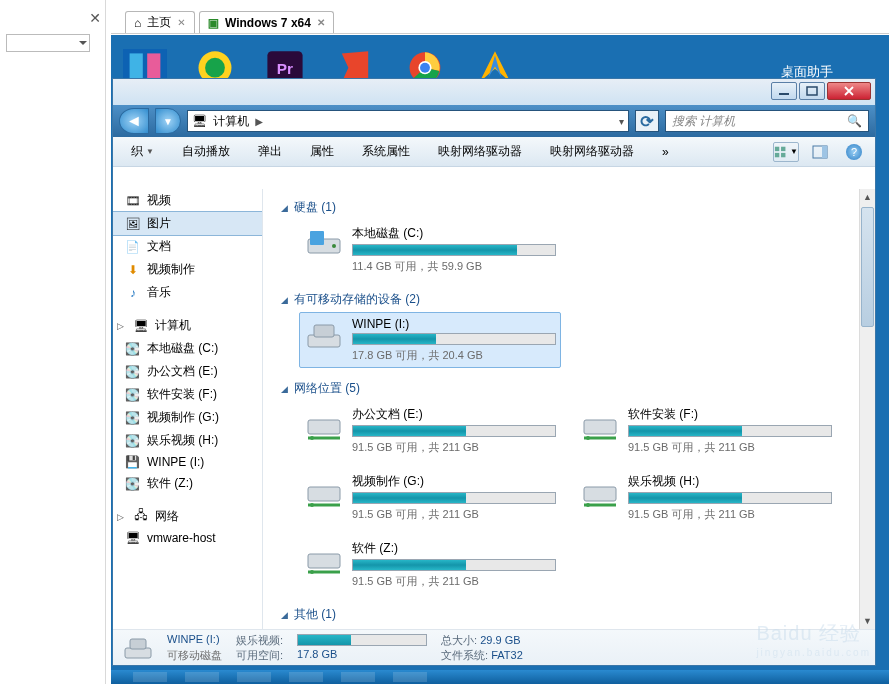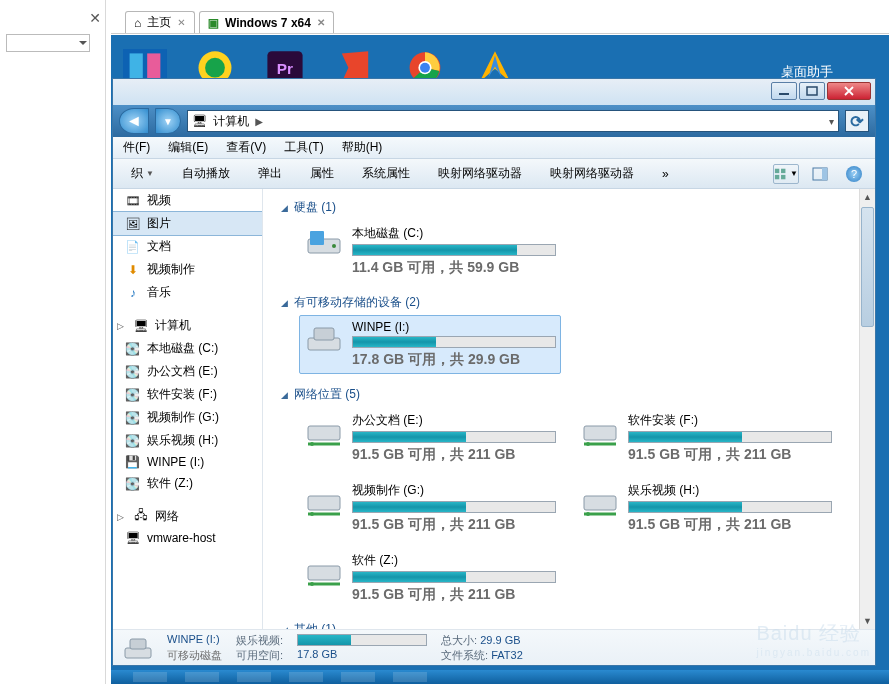--- a/index.html
+++ b/index.html
@@ -66,21 +66,21 @@
 .section-head { color:#1a4f8a; padding: 4px 0 4px 6px; font-size:12px; display:flex;align-items:center;gap:6px;}
 .section-head .tri{font-size:9px;color:#3a6a9a;}
 .drive-grid{display:flex;flex-wrap:wrap;gap:8px 14px;padding-left:24px;margin-bottom:8px;}
 .drive{width:262px;display:flex;gap:8px;padding:4px;border:1px solid transparent;border-radius:2px;}
 .drive.selected{background:#d7eafc;border-color:#7eb4e3;}
 .drive-icon{width:40px;height:36px;display:flex;align-items:center;justify-content:center;}
 .drive-info{flex:1;}
 .drive-title{color:#000;margin-bottom:2px;}
 .bar{height:12px;border:1px solid #9aa6b2;background:#e8e8e8;margin-bottom:3px;position:relative;}
 .bar .fill{position:absolute;left:0;top:0;bottom:0;background:linear-gradient(#27b6c7,#1495aa,#27b6c7);}
-.drive-sub{color:#6b6b6b;font-size:14px;font-weight:bold;}
+.drive-sub{color:#6b6b6b;font-size:11px;}
 
 .scroll-v{position:absolute;right:0;top:0;bottom:0;width:16px;background:#efefef;border-left:1px solid #dcdcdc;}
 .scroll-v .thumb{position:absolute;left:1px;right:1px;top:18px;height:120px;background:linear-gradient(#d5e3ef,#b8cee1);border:1px solid #98b4cc;border-radius:2px;}
 .scroll-v .arr{position:absolute;left:0;right:0;height:16px;display:flex;align-items:center;justify-content:center;color:#555;font-size:9px;}
 
 
 .details{position:absolute;left:0;right:0;bottom:0;height:36px;border-top:1px solid #dfe6ed;background:linear-gradient(#f4f8fb,#eaf1f7);font-size:12px;display:flex;align-items:center;padding:2px 10px;gap:14px;}
 .details .thumb{width:30px;height:28px;}
 .details .meta{display:grid;grid-template-columns:auto auto auto auto;column-gap:14px;row-gap:0px;font-size:11px;}
 .details .k{color:#5a6b7c;text-align:right;}
@@ -186,29 +186,26 @@
     <div class="navback">◄</div>
     <div class="navfwd">▼</div>
     <div class="addrbox">
       <span>🖥</span>
       <span>计算机</span>
       <span class="crumb-arrow">▶</span>
       <span style="flex:1"></span>
       <span class="crumb-arrow">▾</span>
     </div>
     <div class="refresh">⟳</div>
-  </div>
-
-  <div class="menubar">
-    <span>件(F)</span>
-    <span>编辑(E)</span>
-    <span>查看(V)</span>
-    <span>工具(T)</span>
-    <span>帮助(H)</span>
-  </div>
+    <div class="searchbox">
+      <span style="font-style:italic;">搜索 计算机</span>
+      <span class="mag">🔍</span>
+    </div>
+  </div>
+
 
   <div class="cmdbar">
     <span class="cmd">
         <span>织</span>
         <span class="dd">▼</span>
       </span>
     <span class="cmd">自动播放</span>
     <span class="cmd">弹出</span>
     <span class="cmd">属性</span>
     <span class="cmd">系统属性</span>
@@ -342,21 +339,21 @@
               <svg viewBox="0 0 40 36">
                 <rect x="4" y="18" width="32" height="12" rx="2" fill="#d7dde2" stroke="#8a9aa8"></rect>
                 <rect x="10" y="8" width="20" height="12" rx="2" fill="#c7cfd6" stroke="#8a9aa8"></rect>
               </svg>
             </div>
           <div class="drive-info">
             <div class="drive-title">WINPE (I:)</div>
             <div class="bar">
                 <div class="fill" style="width:41%"></div>
               </div>
-            <div class="drive-sub">17.8 GB 可用，共 29.9 GB</div>
+            <div class="drive-sub">17.8 GB 可用，共 20.4 GB</div>
           </div>
         </div>
       </div>
 
       <div class="section-head">
           <span class="tri">◢</span>
           <span>网络位置 (5)</span>
         </div>
       <div class="drive-grid">
         <div class="drive">

